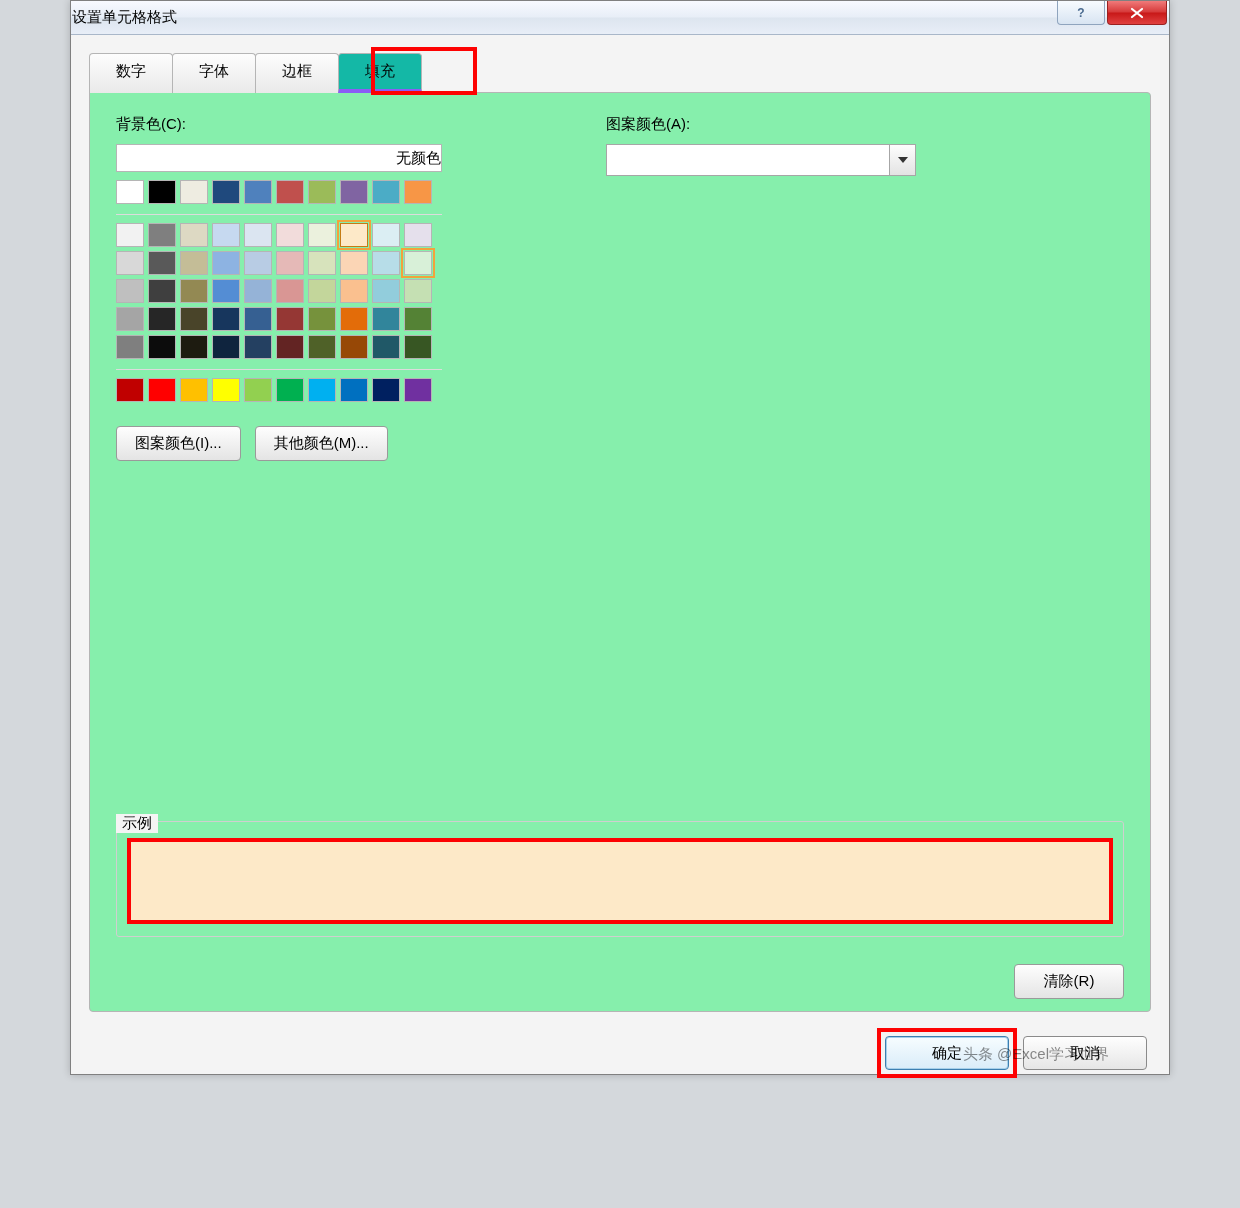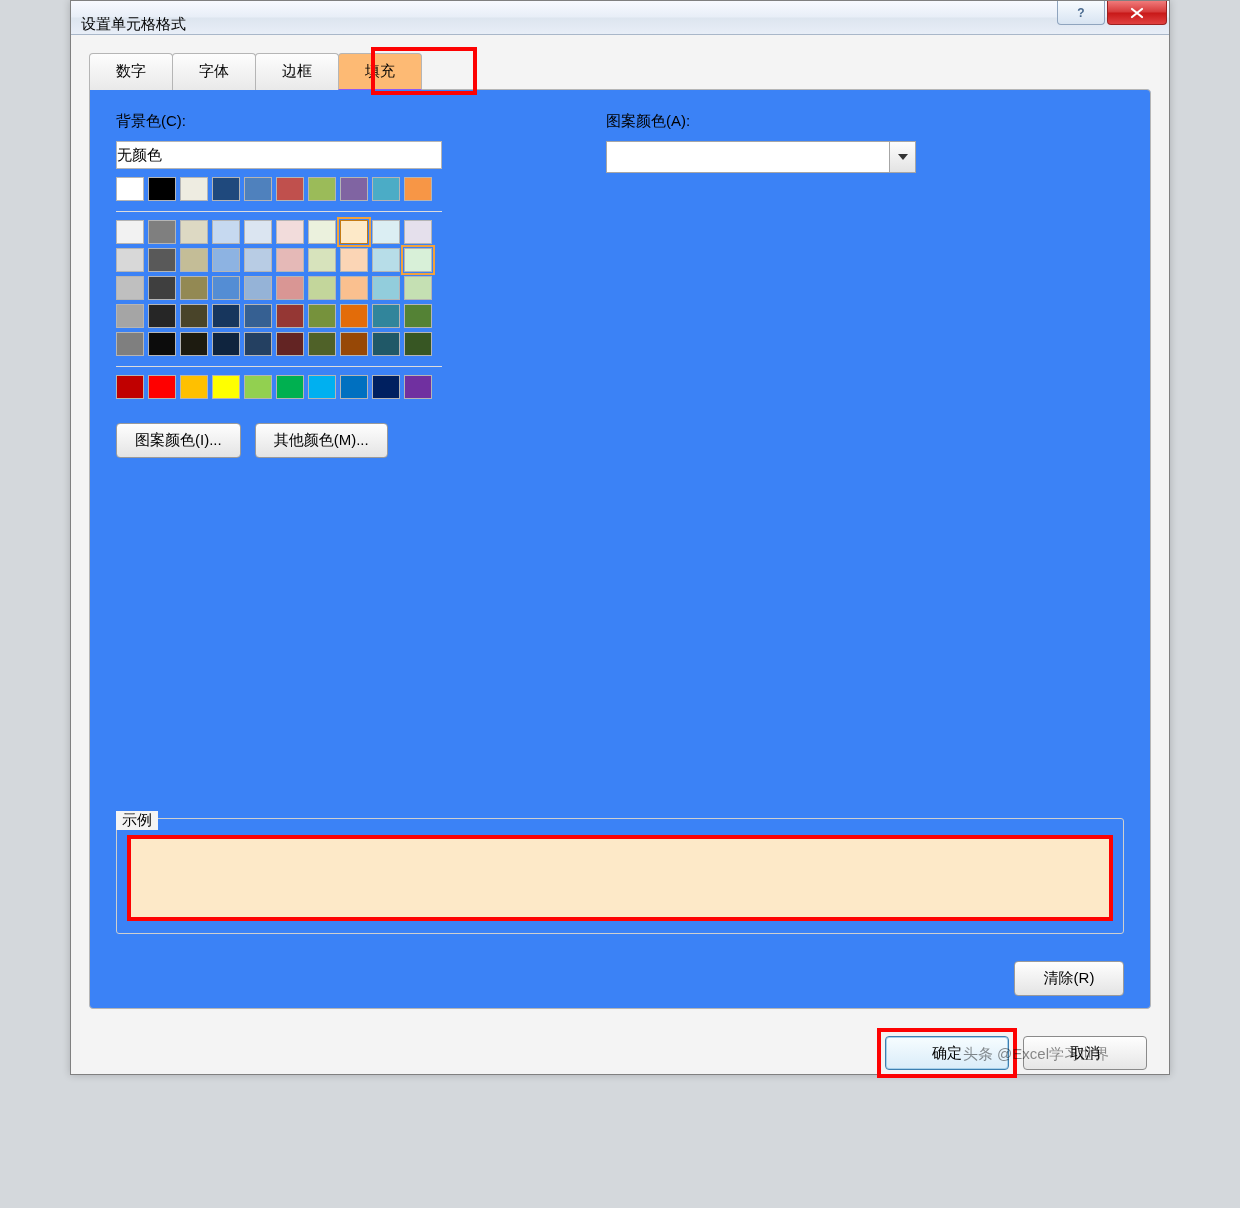--- a/index.html
+++ b/index.html
@@ -17,22 +17,22 @@
   margin: 0 auto;
   background: #fff;
   border: 1px solid #808080;
   box-shadow: 0 0 8px rgba(0,0,0,.2);
 }
 .titlebar {
   height: 34px;
   background: linear-gradient(#f8faff,#e8eef7 48%,#dde5ef 52%,#e8eef7);
   border-bottom: 1px solid #a9b7c9;
   display: flex;
-  align-items: flex-end;
-  padding-left: 10px;
+  align-items: center;
+  padding-left: 1px;
   position: relative;
 }
 .titlebar-title { font-size: 15px; color: #000; }
 .titlebar-buttons { position: absolute; right: 0; top: 0; display: flex; }
 .tb-btn {
   width: 48px; height: 24px;
   display: flex; align-items: center; justify-content: center;
   border: 1px solid #8fa4be; border-top: none;
   background: linear-gradient(#f7fbff,#d8e4f2);
   border-radius: 0 0 4px 4px; margin-right: 2px;
@@ -54,47 +54,47 @@
 .tab {
   padding: 8px 26px;
   background: linear-gradient(#fdfdfd,#e9e9e9);
   border: 1px solid #b5b5b5;
   border-bottom: none;
   margin-right: -1px;
   border-radius: 4px 4px 0 0;
   cursor: pointer;
 }
 .tab.active {
-  background: #fdba74;
-  border-bottom: 1px solid #8b5cf6;
+  background: #14b8a6;
+  border-bottom: 4px solid #8b5cf6;
 }
 .tab-highlight {
   position: absolute;
   border: 4px solid #fd0202;
   pointer-events: none;
   z-index: 10;
 }
 .panel {
   border: 1px solid #b5b5b5;
   border-radius: 0 4px 4px 4px;
   padding: 22px 26px 14px 26px;
   height: 920px;
-  background: #3b82f6;
+  background: #86efac;
   margin-top: -1px;
   position: relative;
 }
 .columns { display: flex; gap: 60px; }
 .col-left { width: 430px; }
 .col-right { flex: 1; }
 .section-label { margin-bottom: 10px; }
 .nocolor-btn {
   width: 326px; height: 28px;
   border: 1px solid #b5b5b5;
   background: #fff;
-  text-align: left; line-height: 26px;
+  text-align: right; line-height: 26px;
   cursor: pointer;
 }
 .swatch-grid { margin-top: 8px; }
 .sw-row { display: flex; gap: 4px; margin-bottom: 4px; }
 .sw {
   width: 28px; height: 24px;
   border: 1px solid #b5b5b5;
   cursor: pointer;
 }
 .sw.selected { outline: 2px solid #f2a23c; outline-offset: 1px; border-color:#c57b14; }

